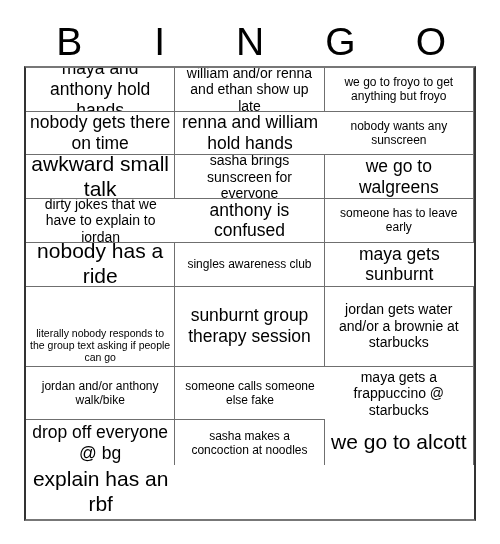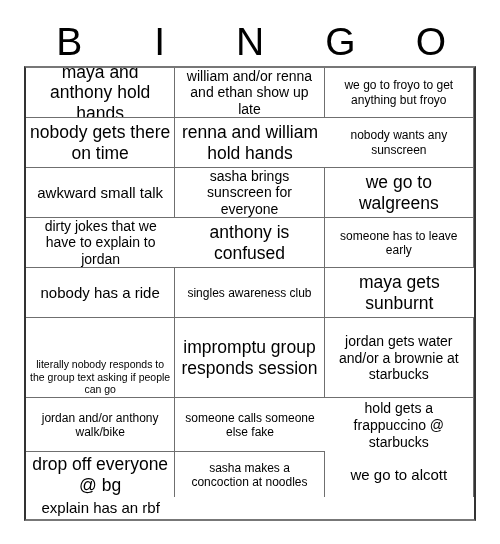--- a/index.html
+++ b/index.html
@@ -70,21 +70,21 @@
   }
   .cell:nth-child(5n) { border-right: none; }
   .cell:nth-child(n+21) { border-bottom: none; }
   .cell-text {
     display: block;
     width: 100%;
     line-height: 1.18;
     font-family: "Liberation Sans", sans-serif;
     color: #000000;
   }
-  .sz-xl  { font-size: 15px; }
+  .sz-xl  { font-size: 21px; }
   .sz-lg  { font-size: 17.5px; }
   .sz-md  { font-size: 12px; }
   .sz-sm  { font-size: 14px; }
   .sz-xs  { font-size: 10.5px; margin-top: 38px; }
 </style>
 </head>
 <body>
 
 <div class="card">
 
@@ -143,34 +143,34 @@
         <span class="cell-text sz-md">singles awareness club</span>
       </div>
     <div class="cell">
         <span class="cell-text sz-lg">maya gets sunburnt</span>
       </div>
 
     <div class="cell">
         <span class="cell-text sz-xs">literally nobody responds to the group text asking if people can go</span>
       </div>
     <div class="cell">
-        <span class="cell-text sz-lg">impromptu group responds session</span>
+        <span class="cell-text sz-lg">sunburnt group therapy session</span>
       </div>
     <div class="cell">
         <span class="cell-text sz-sm">jordan gets water and/or a brownie at starbucks</span>
       </div>
     <div class="cell">
         <span class="cell-text sz-md">jordan and/or anthony walk/bike</span>
       </div>
     <div class="cell">
         <span class="cell-text sz-md">someone calls someone else fake</span>
       </div>
 
     <div class="cell">
-        <span class="cell-text sz-sm">hold gets a frappuccino @ starbucks</span>
+        <span class="cell-text sz-sm">maya gets a frappuccino @ starbucks</span>
       </div>
     <div class="cell">
         <span class="cell-text sz-lg">drop off everyone @ bg</span>
       </div>
     <div class="cell">
         <span class="cell-text sz-md">sasha makes a concoction at noodles</span>
       </div>
     <div class="cell">
         <span class="cell-text sz-xl">we go to alcott</span>
       </div>

